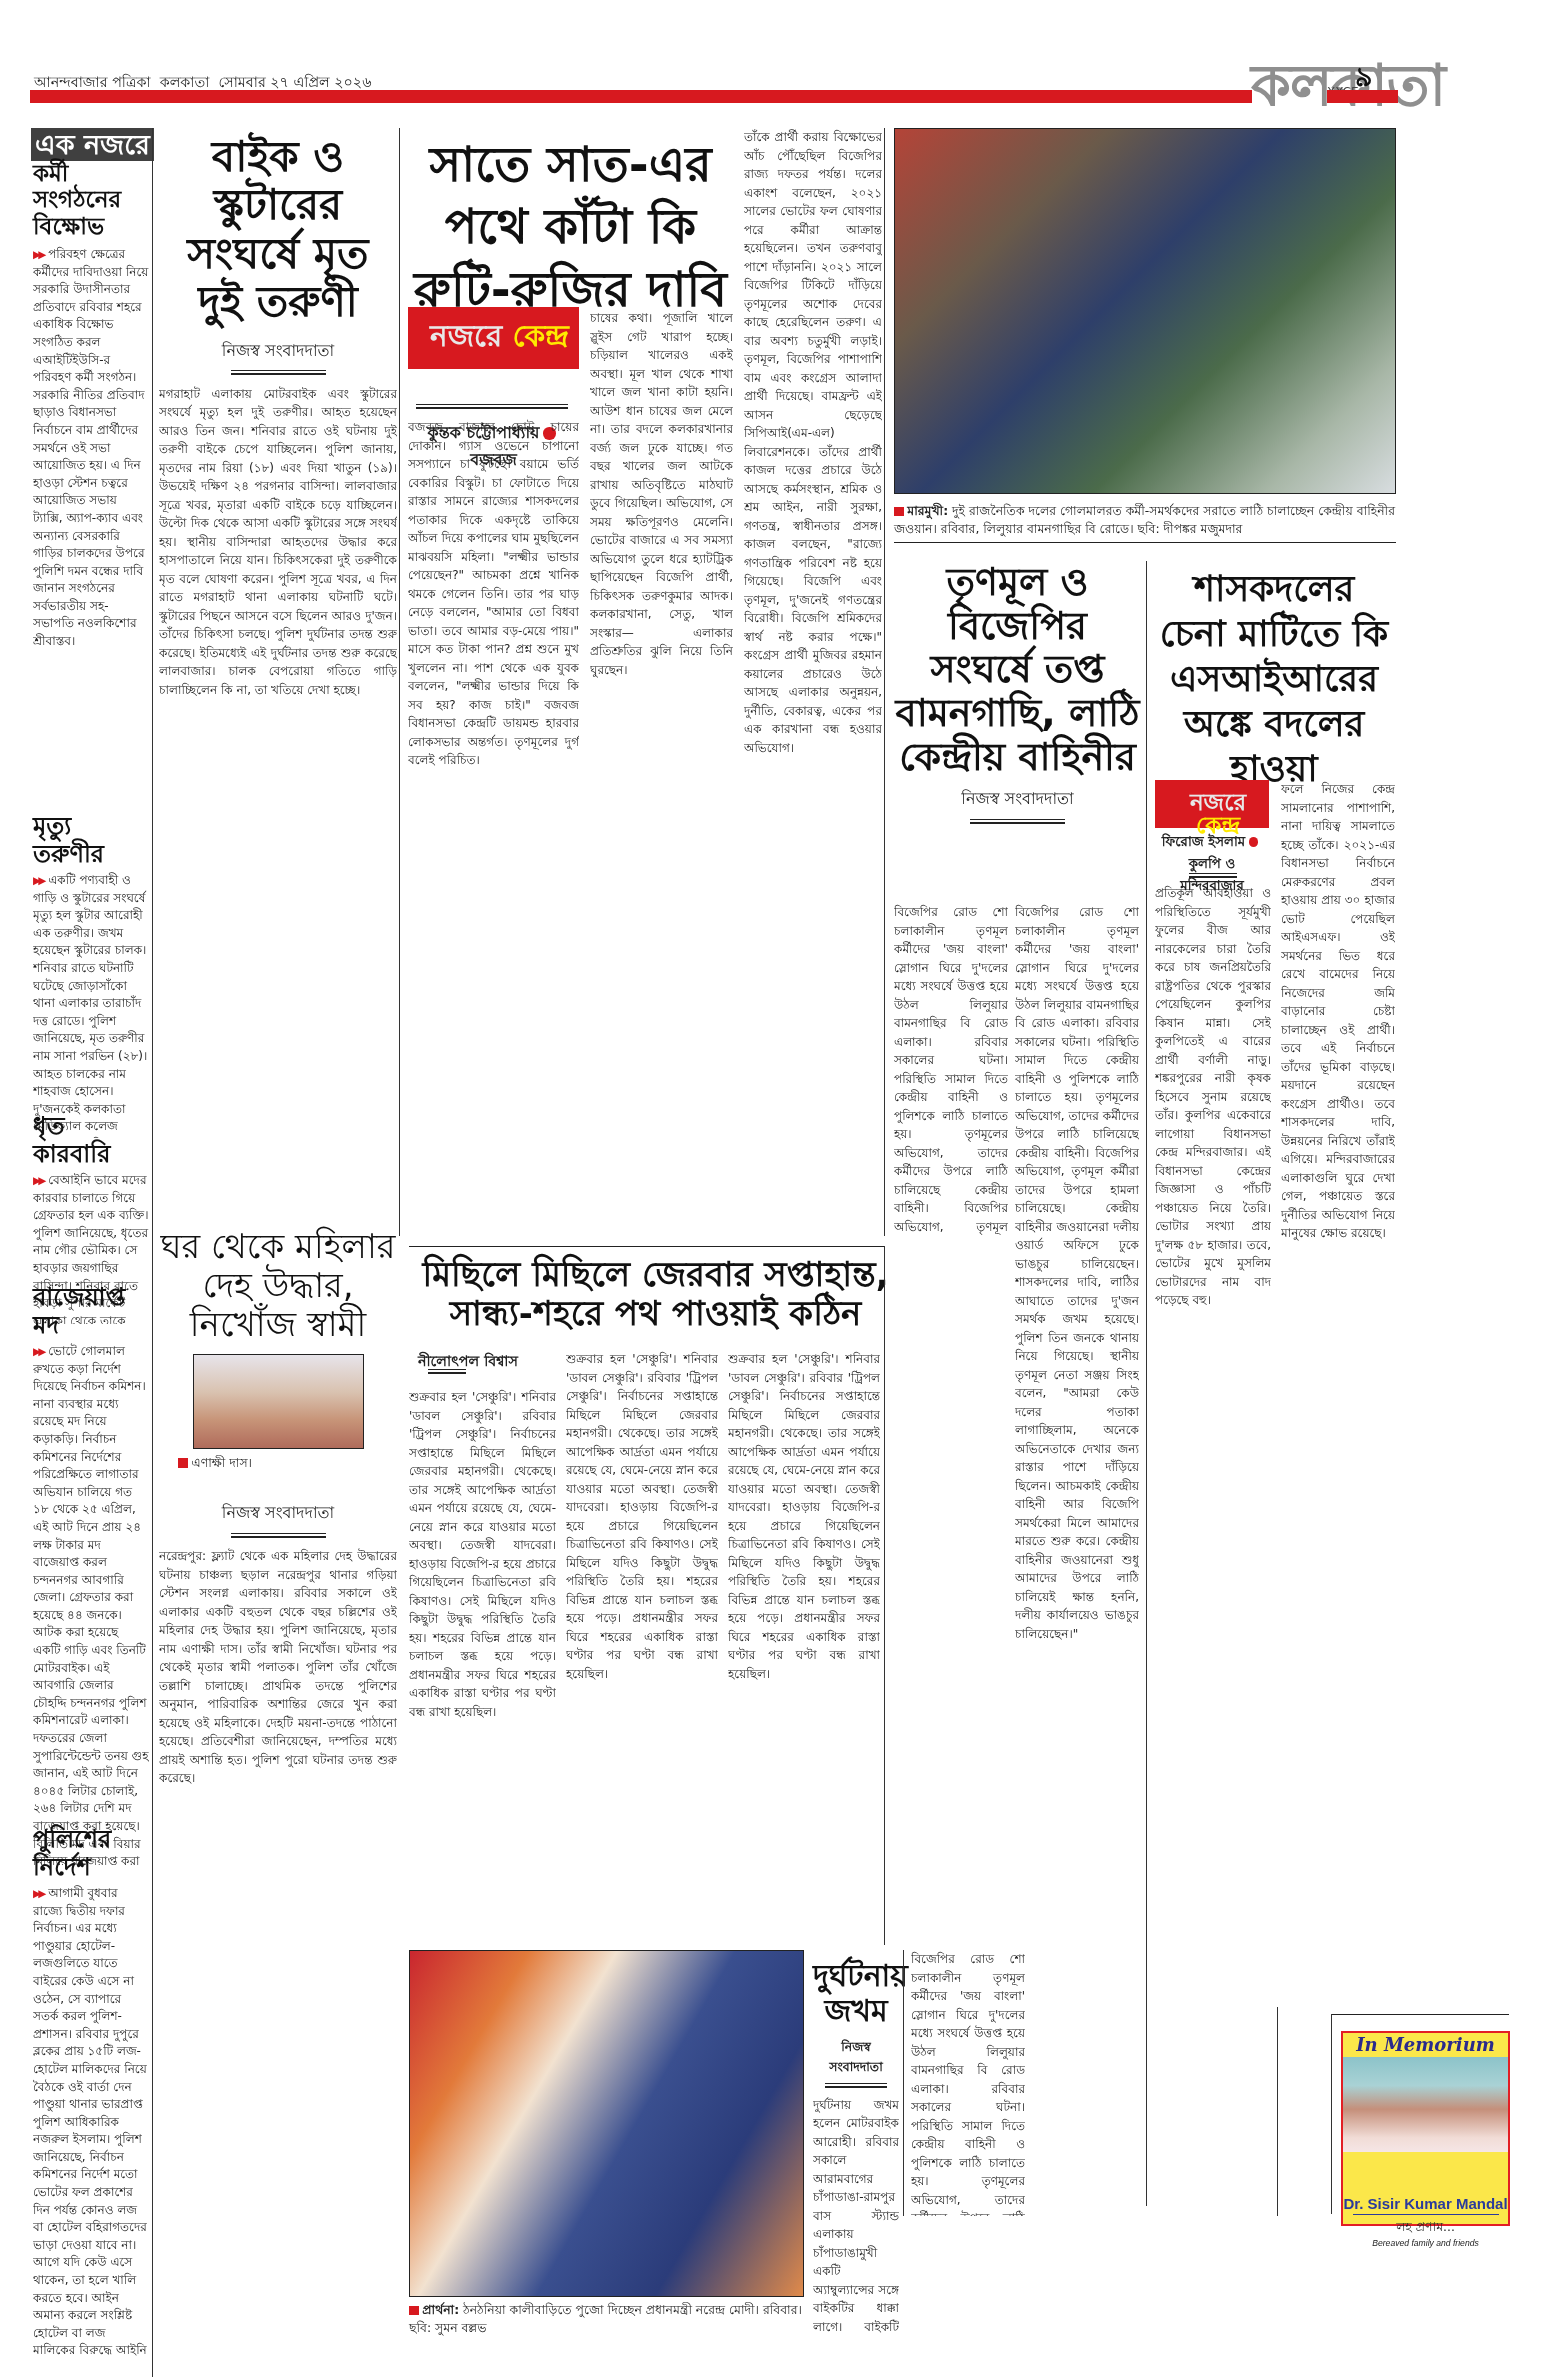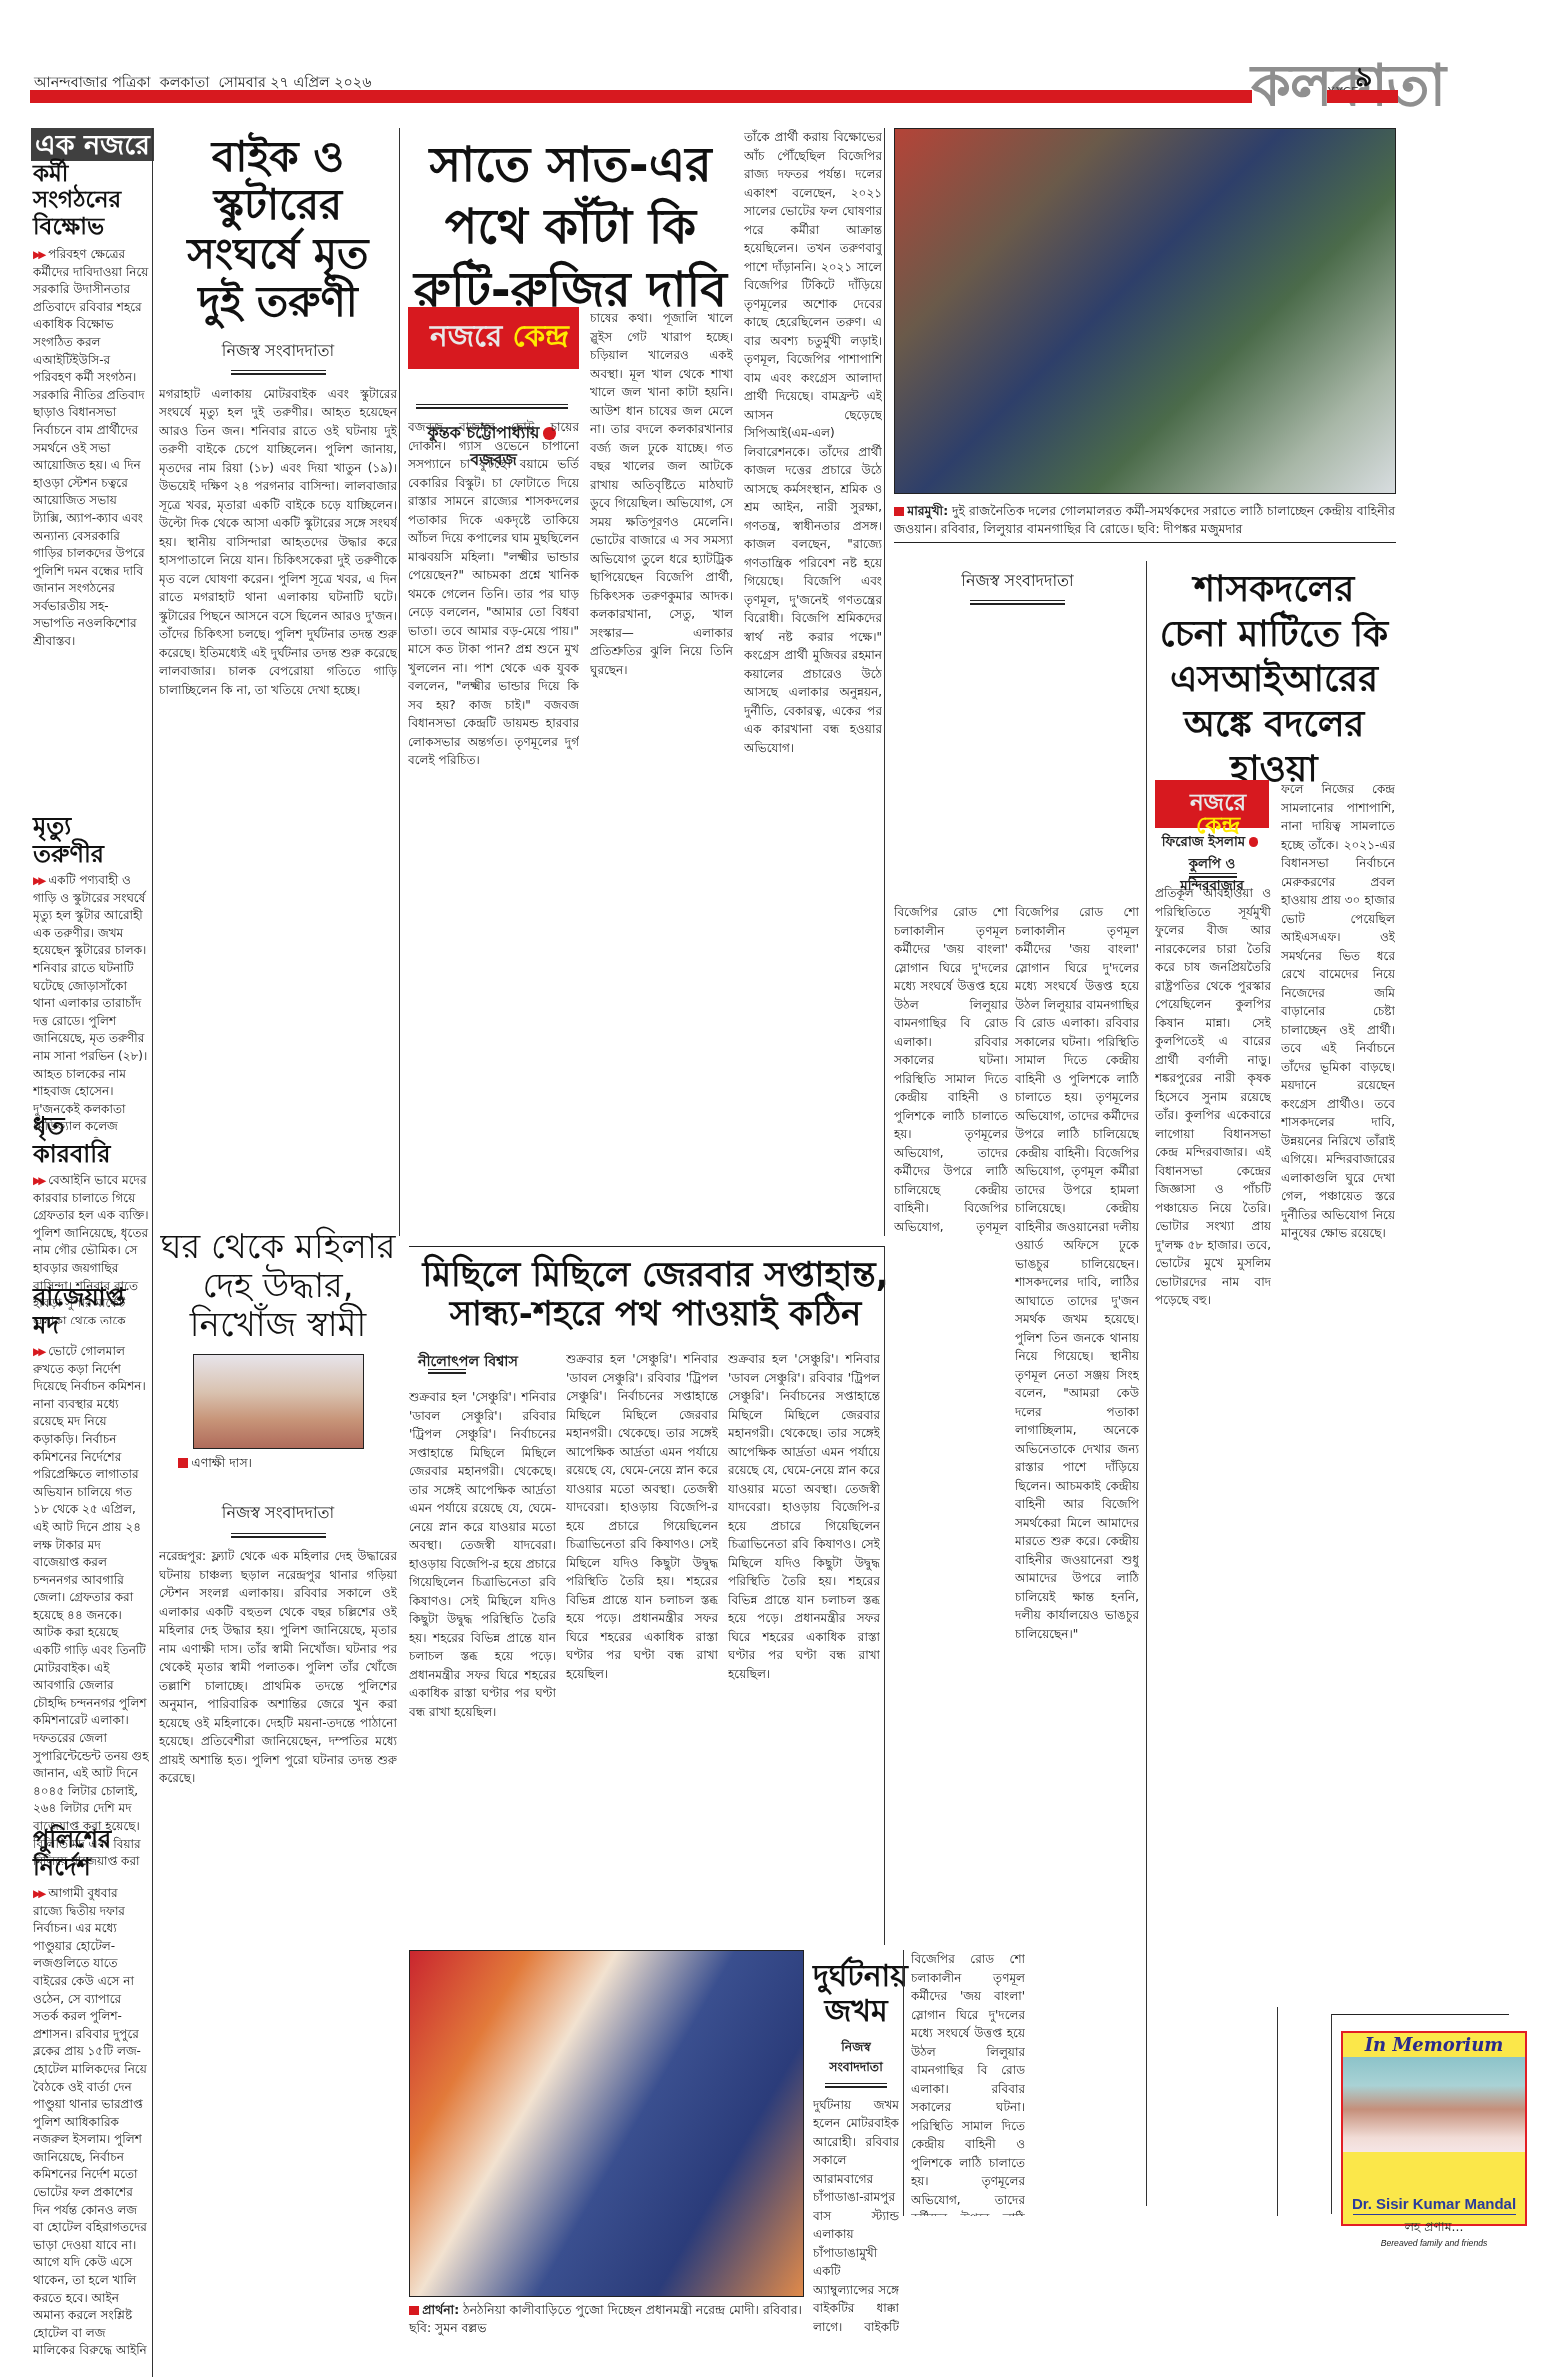--- a/index.html
+++ b/index.html
@@ -123,20 +123,21 @@
 <div class="abs text-col" style="left:744px; top:128px; width:138px; height:1146px;">তাঁকে প্রার্থী করায় বিক্ষোভের আঁচ পৌঁছেছিল বিজেপির রাজ্য দফতর পর্যন্ত। দলের একাংশ বলেছেন, ২০২১ সালের ভোটের ফল ঘোষণার পরে কর্মীরা আক্রান্ত হয়েছিলেন। তখন তরুণবাবু পাশে দাঁড়াননি। ২০২১ সালে বিজেপির টিকিটে দাঁড়িয়ে তৃণমূলের অশোক দেবের কাছে হেরেছিলেন তরুণ। এ বার অবশ্য চতুর্মুখী লড়াই। তৃণমূল, বিজেপির পাশাপাশি বাম এবং কংগ্রেস আলাদা প্রার্থী দিয়েছে। বামফ্রন্ট এই আসন ছেড়েছে সিপিআই(এম-এল) লিবারেশনকে। তাঁদের প্রার্থী কাজল দত্তের প্রচারে উঠে আসছে কর্মসংস্থান, শ্রমিক ও শ্রম আইন, নারী সুরক্ষা, গণতন্ত্র, স্বাধীনতার প্রসঙ্গ। কাজল বলছেন, "রাজ্যে গণতান্ত্রিক পরিবেশ নষ্ট হয়ে গিয়েছে। বিজেপি এবং তৃণমূল, দু'জনেই গণতন্ত্রের বিরোধী। বিজেপি শ্রমিকদের স্বার্থ নষ্ট করার পক্ষে।" কংগ্রেস প্রার্থী মুজিবর রহমান কয়ালের প্রচারেও উঠে আসছে এলাকার অনুন্নয়ন, দুর্নীতি, বেকারত্ব, একের পর এক কারখানা বন্ধ হওয়ার অভিযোগ।</div>
 <div class="abs vrule" style="left:884px; top:128px; height:1108px;"></div>
 
 <div class="abs photo" style="left:894px; top:128px; width:502px; height:366px; background:linear-gradient(135deg,#b44438 0%,#6a5a4a 25%,#2e3f6a 45%,#4b6b4a 65%,#a8b7a7 85%,#d8dde0 100%);"></div>
 <div class="abs caption" style="left:894px; top:502px; width:504px;">
   <span class="sq"></span><b>মারমুখী:</b> <span>দুই রাজনৈতিক দলের গোলমালরত কর্মী-সমর্থকদের সরাতে লাঠি চালাচ্ছেন কেন্দ্রীয় বাহিনীর জওয়ান। রবিবার, লিলুয়ার বামনগাছির বি রোডে। ছবি: দীপঙ্কর মজুমদার</span>
 </div>
 <div class="abs hrule" style="left:894px; top:542px; width:502px;"></div>
 
 <div class="abs" style="left:894px; top:561px; width:247px;">
+  <div class="headline" style="font-size:38px;">তৃণমূল ও বিজেপির সংঘর্ষে তপ্ত বামনগাছি, লাঠি কেন্দ্রীয় বাহিনীর</div>
   <div class="byline" style="margin-top:6.7px;">নিজস্ব সংবাদদাতা</div>
   <div class="dbl-rule" style="margin:5.7px auto 9.5px; width:95px;"></div>
 </div>
 <div class="abs text-col" style="left:894px; top:903px; width:114px; height:333px;">বিজেপির রোড শো চলাকালীন তৃণমূল কর্মীদের 'জয় বাংলা' স্লোগান ঘিরে দু'দলের মধ্যে সংঘর্ষে উত্তপ্ত হয়ে উঠল লিলুয়ার বামনগাছির বি রোড এলাকা। রবিবার সকালের ঘটনা। পরিস্থিতি সামাল দিতে কেন্দ্রীয় বাহিনী ও পুলিশকে লাঠি চালাতে হয়। তৃণমূলের অভিযোগ, তাদের কর্মীদের উপরে লাঠি চালিয়েছে কেন্দ্রীয় বাহিনী। বিজেপির অভিযোগ, তৃণমূল কর্মীরা তাদের উপরে হামলা চালিয়েছে। কেন্দ্রীয় বাহিনীর জওয়ানেরা দলীয় ওয়ার্ড অফিসে ঢুকে ভাঙচুর চালিয়েছেন। শাসকদলের দাবি, লাঠির আঘাতে তাদের দু'জন সমর্থক জখম হয়েছে। পুলিশ তিন জনকে থানায় নিয়ে গিয়েছে। স্থানীয় তৃণমূল নেতা সঞ্জয় সিংহ বলেন, "আমরা কেউ দলের পতাকা লাগাচ্ছিলাম, অনেকে অভিনেতাকে দেখার জন্য রাস্তার পাশে দাঁড়িয়ে ছিলেন। আচমকাই কেন্দ্রীয় বাহিনী আর বিজেপি সমর্থকেরা মিলে আমাদের মারতে শুরু করে। কেন্দ্রীয় বাহিনীর জওয়ানেরা শুধু আমাদের উপরে লাঠি চালিয়েই ক্ষান্ত হননি, দলীয় কার্যালয়েও ভাঙচুর চালিয়েছেন।"</div>
 <div class="abs text-col" style="left:1015px; top:903px; width:124px; height:1284px;">বিজেপির রোড শো চলাকালীন তৃণমূল কর্মীদের 'জয় বাংলা' স্লোগান ঘিরে দু'দলের মধ্যে সংঘর্ষে উত্তপ্ত হয়ে উঠল লিলুয়ার বামনগাছির বি রোড এলাকা। রবিবার সকালের ঘটনা। পরিস্থিতি সামাল দিতে কেন্দ্রীয় বাহিনী ও পুলিশকে লাঠি চালাতে হয়। তৃণমূলের অভিযোগ, তাদের কর্মীদের উপরে লাঠি চালিয়েছে কেন্দ্রীয় বাহিনী। বিজেপির অভিযোগ, তৃণমূল কর্মীরা তাদের উপরে হামলা চালিয়েছে। কেন্দ্রীয় বাহিনীর জওয়ানেরা দলীয় ওয়ার্ড অফিসে ঢুকে ভাঙচুর চালিয়েছেন। শাসকদলের দাবি, লাঠির আঘাতে তাদের দু'জন সমর্থক জখম হয়েছে। পুলিশ তিন জনকে থানায় নিয়ে গিয়েছে। স্থানীয় তৃণমূল নেতা সঞ্জয় সিংহ বলেন, "আমরা কেউ দলের পতাকা লাগাচ্ছিলাম, অনেকে অভিনেতাকে দেখার জন্য রাস্তার পাশে দাঁড়িয়ে ছিলেন। আচমকাই কেন্দ্রীয় বাহিনী আর বিজেপি সমর্থকেরা মিলে আমাদের মারতে শুরু করে। কেন্দ্রীয় বাহিনীর জওয়ানেরা শুধু আমাদের উপরে লাঠি চালিয়েই ক্ষান্ত হননি, দলীয় কার্যালয়েও ভাঙচুর চালিয়েছেন।"</div>
 <div class="abs vrule" style="left:1146px; top:561px; height:1645px;"></div>
 
 <div class="abs" style="left:1155px; top:566px; width:238px;">
   <div class="headline" style="font-size:36px; line-height:1.25;">শাসকদলের চেনা মাটিতে কি এসআইআরের অঙ্কে বদলের হাওয়া</div>
 </div>
@@ -171,21 +172,21 @@
   <div class="headline" style="font-size:30px;">দুর্ঘটনায় জখম</div>
   <div class="byline" style="margin-top:9.5px; font-size:12.4px; font-weight:bold;">নিজস্ব সংবাদদাতা</div>
   <div class="dbl-rule" style="margin:5.7px auto 7.6px; width:62px;"></div>
   <div class="text-col" style="height:238px;">দুর্ঘটনায় জখম হলেন মোটরবাইক আরোহী। রবিবার সকালে আরামবাগের চাঁপাডাঙা-রামপুর বাস স্ট্যান্ড এলাকায় চাঁপাডাঙামুখী একটি অ্যাম্বুল্যান্সের সঙ্গে বাইকটির ধাক্কা লাগে। বাইকটি চালিয়ে যাচ্ছিলেন রাজা মালিক নামে এক যুবক। দুর্ঘটনার পর স্থানীয়রা তাঁকে উদ্ধার করে আরামবাগ মেডিক্যাল কলেজ হাসপাতালে নিয়ে যান। চিকিৎসকেরা জানিয়েছেন, বর্তমানে তাঁর অবস্থা স্থিতিশীল রয়েছে।</div>
 </div>
 <div class="abs vrule" style="left:903px; top:1950px; height:266px;"></div>
 <div class="abs text-col" style="left:911px; top:1950px; width:114px; height:266px;">বিজেপির রোড শো চলাকালীন তৃণমূল কর্মীদের 'জয় বাংলা' স্লোগান ঘিরে দু'দলের মধ্যে সংঘর্ষে উত্তপ্ত হয়ে উঠল লিলুয়ার বামনগাছির বি রোড এলাকা। রবিবার সকালের ঘটনা। পরিস্থিতি সামাল দিতে কেন্দ্রীয় বাহিনী ও পুলিশকে লাঠি চালাতে হয়। তৃণমূলের অভিযোগ, তাদের কর্মীদের উপরে লাঠি চালিয়েছে কেন্দ্রীয় বাহিনী। বিজেপির অভিযোগ, তৃণমূল কর্মীরা তাদের উপরে হামলা চালিয়েছে। কেন্দ্রীয় বাহিনীর জওয়ানেরা দলীয় ওয়ার্ড অফিসে ঢুকে ভাঙচুর চালিয়েছেন। শাসকদলের দাবি, লাঠির আঘাতে তাদের দু'জন সমর্থক জখম হয়েছে। পুলিশ তিন জনকে থানায় নিয়ে গিয়েছে। স্থানীয় তৃণমূল নেতা সঞ্জয় সিংহ বলেন, "আমরা কেউ দলের পতাকা লাগাচ্ছিলাম, অনেকে অভিনেতাকে দেখার জন্য রাস্তার পাশে দাঁড়িয়ে ছিলেন। আচমকাই কেন্দ্রীয় বাহিনী আর বিজেপি সমর্থকেরা মিলে আমাদের মারতে শুরু করে। কেন্দ্রীয় বাহিনীর জওয়ানেরা শুধু আমাদের উপরে লাঠি চালিয়েই ক্ষান্ত হননি, দলীয় কার্যালয়েও ভাঙচুর চালিয়েছেন।"</div>
 
 <div class="abs hrule" style="left:1331px; top:2014px; width:178px;"></div>
 <div class="abs vrule" style="left:1331px; top:2014px; height:200px;"></div>
-<div class="abs memorium" style="left:1341px; top:2031px; width:186px; height:195px;">
+<div class="abs memorium" style="left:1341px; top:2031px; width:169px; height:195px;">
   <div class="mem-title" style="padding-top:2.9px; font-size:18px;">In Memorium</div>
   <div style="margin:2.9px 0; height:95px; background:linear-gradient(180deg,#8cc3c9 0%,#a9d2d5 30%,#c58f7a 55%,#f1dcd6 85%,#f6e6e6 100%);"></div>
   <div class="mem-name" style="font-size:15px;margin-top:44px;">Dr. Sisir Kumar Mandal</div>
   <div style="height:1px; background:#2a3a9c; margin:2.9px 9.5px;"></div>
   <div class="mem-sub" style="font-size:12.4px;">লহ প্রণাম...</div>
   <div class="mem-eng" style="font-size:8.6px;">Bereaved family and friends</div>
 </div>
 
 
 </body></html>

